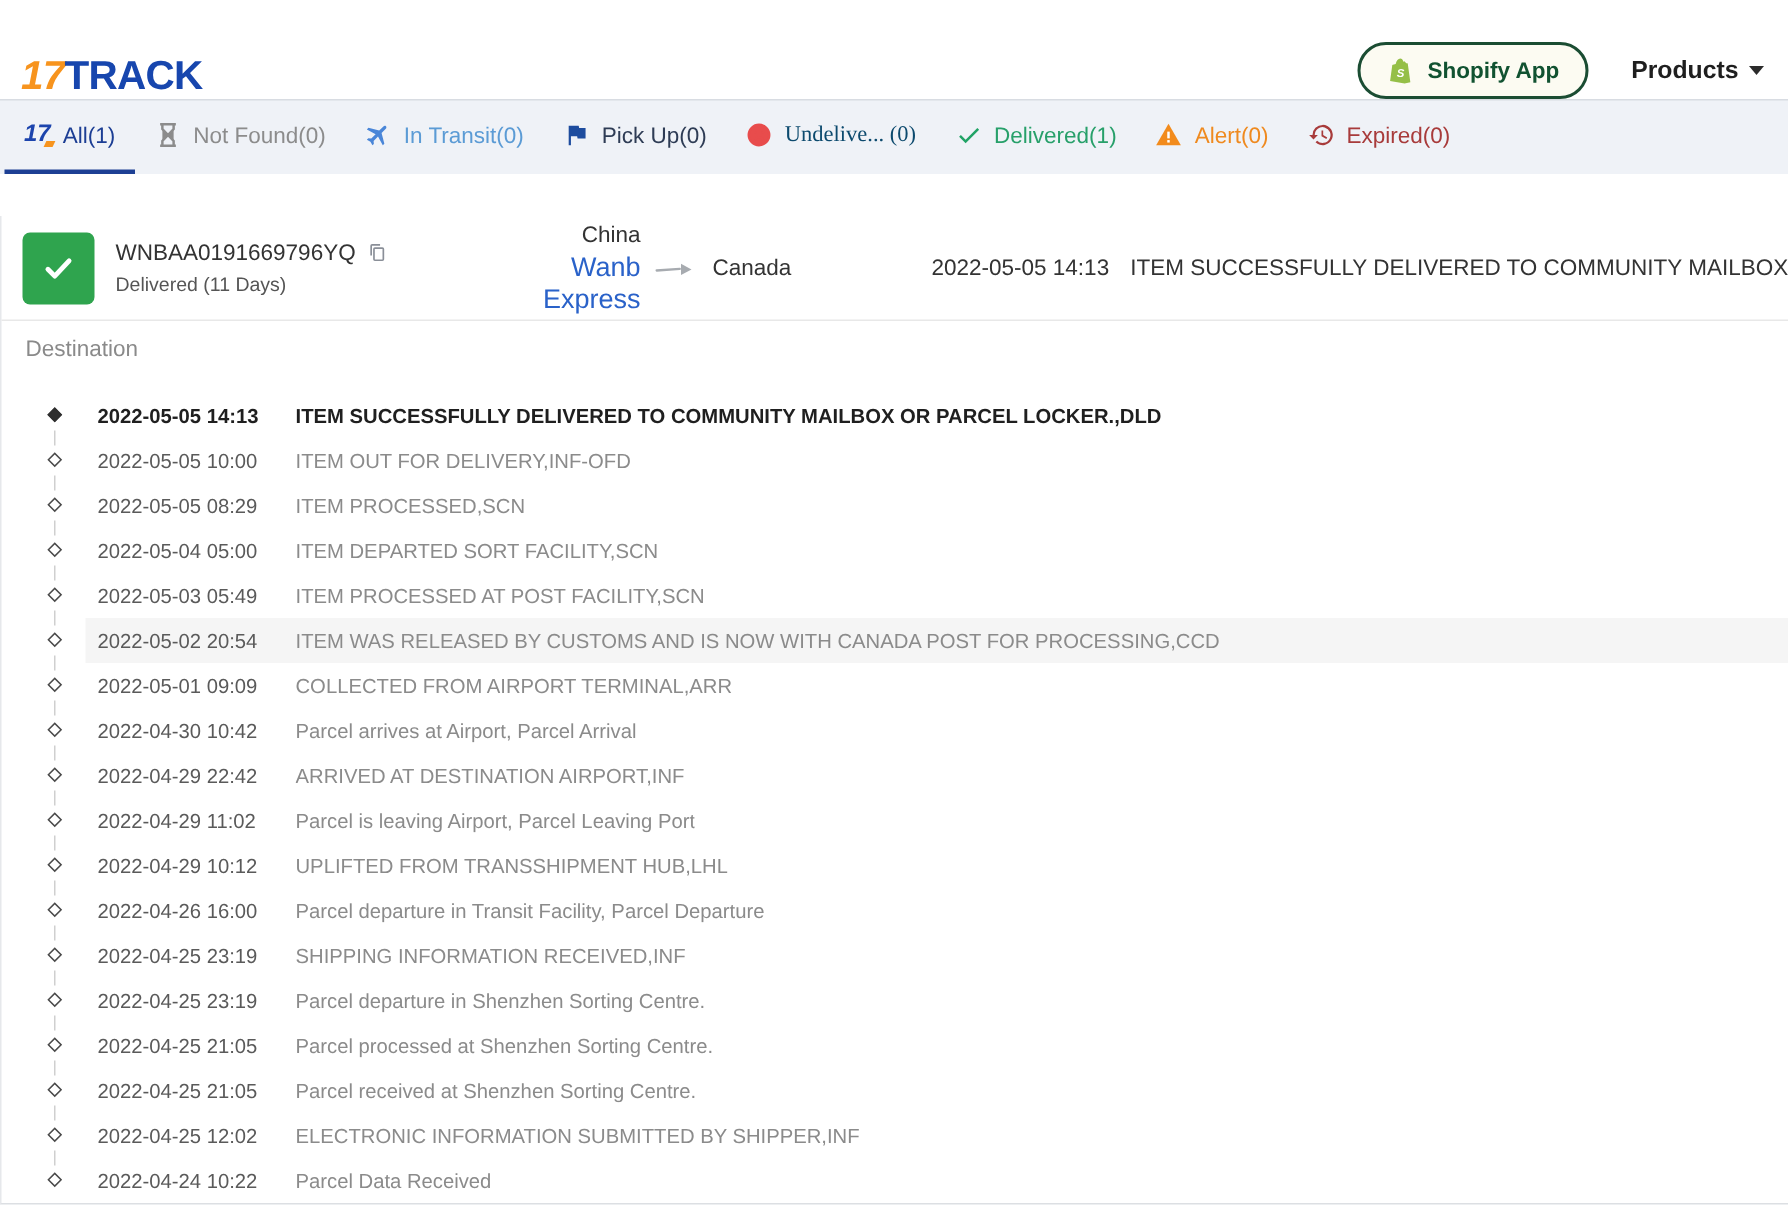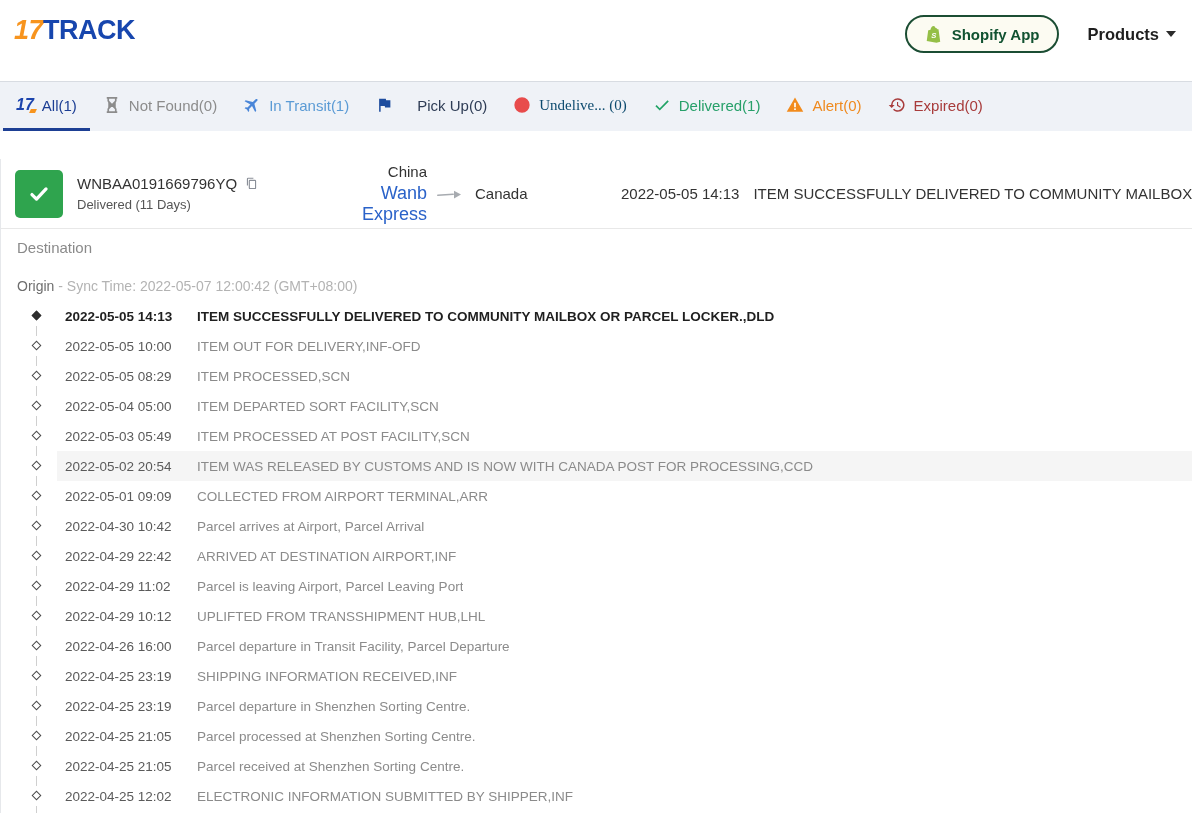--- a/index.html
+++ b/index.html
@@ -1,21 +1,21 @@
 <!DOCTYPE html>
 <html><head>
 <meta charset="utf-8">
 <style>
   * { margin:0; padding:0; box-sizing:border-box; }
   html,body { width:1192px; height:813px; background:#fff; overflow:hidden;
               font-family:"Liberation Sans", sans-serif; color:#333; }
 
   
-  .header { height:66px; display:flex; align-items:flex-start; padding:0 12px 0 14px;
-            background:#fff;margin-top:15px; }
+  .header { height:66px; display:flex; align-items:flex-end; padding:0 12px 0 14px;
+            background:#fff; }
   .logo { font-size:27px; font-weight:800; letter-spacing:-0.5px; cursor:pointer; }
   .logo .p1 { color:#f7941e; font-style:italic; }
   .logo .p2 { color:#1746ae; }
   .header-right { margin-left:auto; display:flex; align-items:center; gap:24px; }
   .shopify-btn { display:inline-flex; align-items:center; gap:9px; height:38px;
                  padding:0 18px; border:2px solid #1b4d33; border-radius:20px;
                  background:#fcfbf2; cursor:pointer; }
   .shopify-btn .lbl { font-size:15px; font-weight:bold; color:#115231; }
   .products { display:flex; align-items:center; gap:7px; font-size:16.5px;
               font-weight:bold; color:#1f1f1f; cursor:pointer; padding:6px 4px; }
@@ -123,29 +123,29 @@
         </svg>
       </span>
     <span class="tab-label" style="color: rgb(140, 140, 140);">Not Found(0)</span>
   </div>
     <div class="tab">
     <span class="tab-icon" style="color: rgb(74, 134, 216);">
         <svg viewBox="0 0 24 24" style="transform:rotate(45deg)">
           <path d="M21.5 15.5v-2l-8.5-5V3.2c0-.9-.7-1.7-1.5-1.7s-1.5.8-1.5 1.7v5.3l-8.5 5v2l8.5-2.5v5.5L8 20.2V22l3.5-1 3.5 1v-1.8l-2-1.7V13l8.5 2.5z"></path>
         </svg>
       </span>
-    <span class="tab-label" style="color: rgb(91, 155, 213);">In Transit(1)</span>
+    <span class="tab-label" style="color: rgb(91, 155, 213);">In Transit(0)</span>
   </div>
     <div class="tab">
     <span class="tab-icon" style="color: rgb(29, 76, 158);">
         <svg viewBox="0 0 24 24">
           <path d="M5.5 21V3.8h8.9l.4 2h5.7v9.4h-7.1l-.4-2H7.5V21h-2z"></path>
         </svg>
       </span>
-    <span class="tab-label" style="color: rgb(46, 60, 85); margin-left: 16px;">Pick Up(0)</span>
+    <span class="tab-label" style="color: rgb(46, 60, 85);">Pick Up(0)</span>
   </div>
     <div class="tab">
     <span class="tab-icon" style="color: rgb(232, 76, 76);">
         <svg viewBox="0 0 24 24" fill="none" stroke="currentColor" stroke-width="2">
           <circle cx="12" cy="12" r="9.2"></circle>
           <circle cx="8.6" cy="9.5" r="1.1" fill="currentColor" stroke="none"></circle>
           <circle cx="15.4" cy="9.5" r="1.1" fill="currentColor" stroke="none"></circle>
           <path d="M8 16.2c1-1.5 2.4-2.2 4-2.2s3 .7 4 2.2"></path>
         </svg>
       </span>
@@ -214,24 +214,20 @@
       <div class="route-dest">Canada</div>
     </div>
     <div class="latest-event">
       <span class="t">2022-05-05 14:13</span>
       <span>ITEM SUCCESSFULLY DELIVERED TO COMMUNITY MAILBOX OR PARCEL LOCKER.,DLD</span>
     </div>
   </div>
 
   <div class="details">
     <div class="dest-label">Destination</div>
-    <div class="origin-line">
-      <span class="o">Origin</span>
-      <span class="s">- Sync Time: 2022-05-07 12:00:42 (GMT+08:00)</span>
-    </div>
     <div class="timeline">
         <div class="event-row current">
     <div class="tl-marker">
       <span class="diamond"></span>
       <span class="connector"></span>
     </div>
     <div class="tl-content">
       <span class="ev-date">2022-05-05 14:13</span>
       <span class="ev-desc">ITEM SUCCESSFULLY DELIVERED TO COMMUNITY MAILBOX OR PARCEL LOCKER.,DLD</span>
     </div>

